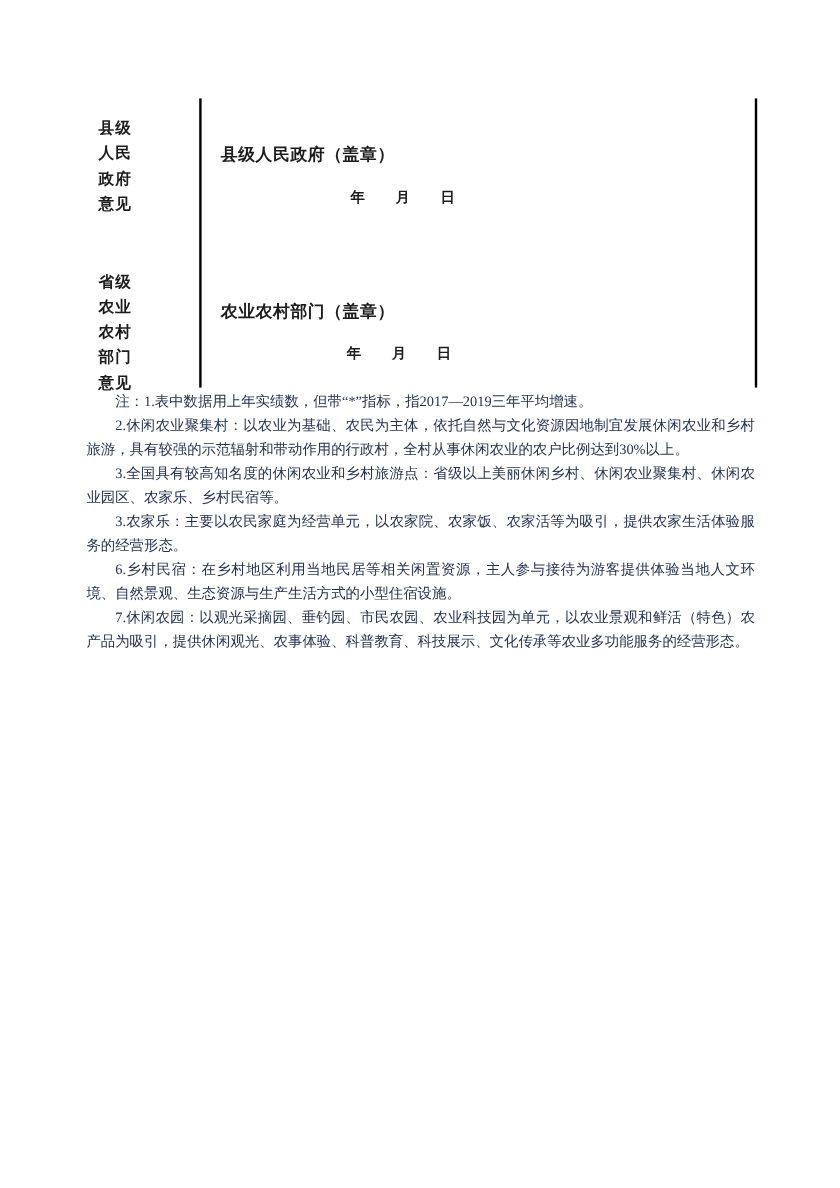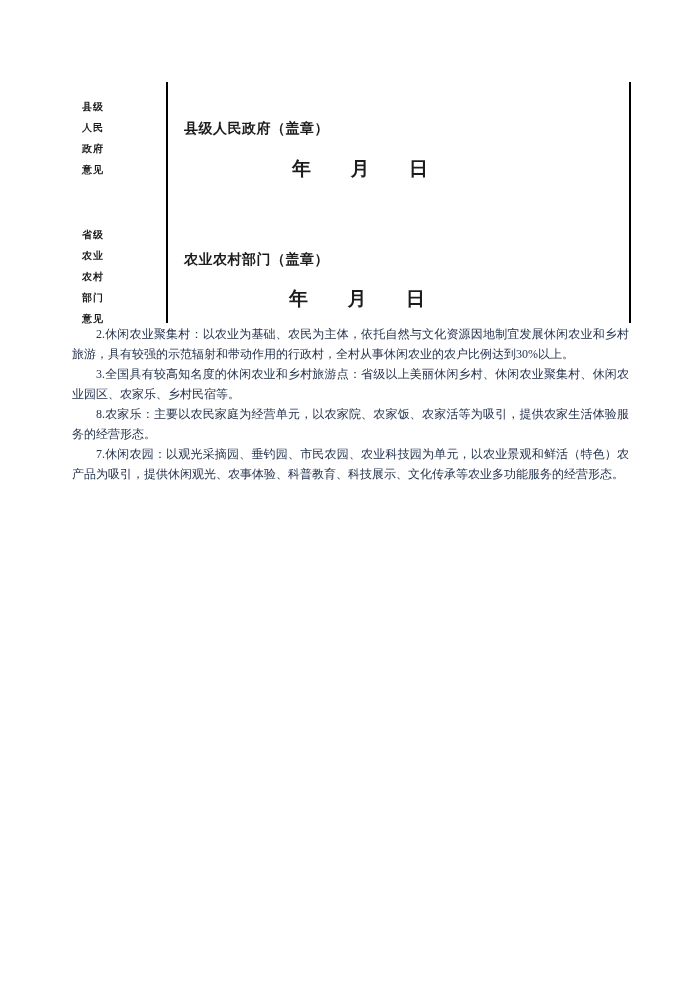--- a/index.html
+++ b/index.html
@@ -21,38 +21,38 @@
   
   .vline{
     position:absolute;top:82px;height:241px;width:2px;
     background:var(--border);
   }
   .vline-inner{left:166px;}
   .vline-right{left:629px;}
   
   .row-label{
     position:absolute;left:82px;width:36px;
-    font-size:10px;font-weight:600;line-height:21px;
+    font-size:13px;font-weight:600;line-height:21px;
     letter-spacing:1px;white-space:pre-line;
     color:var(--table-text);
   }
   .row-label.county{top:96px;}
   .row-label.provincial{top:224px;}
   
   .cell-heading{
     position:absolute;left:184px;
     font-size:14px;font-weight:600;letter-spacing:0.5px;
     color:var(--table-text);white-space:pre;
   }
   .cell-heading.county{top:120px;}
   .cell-heading.provincial{top:251px;}
   
   .date-line{
     position:absolute;
-    font-size:19px;font-weight:600;letter-spacing:0.5px;
+    font-size:12px;font-weight:600;letter-spacing:0.5px;
     color:var(--table-text);white-space:pre;
   }
   .date-line.county{left:292px;top:156px;}
   .date-line.provincial{left:289px;top:286px;}
   
   .notes{
     position:absolute;left:72px;top:324px;width:557px;
     font-size:12px;line-height:20px;
     color:var(--note-text);
     text-align:justify;
@@ -84,19 +84,21 @@
 农业
 农村
 部门
 意见</div>
       <div class="cell-heading provincial">农业农村部门（盖章）</div>
       <div class="date-line provincial">年　　月　　日</div>
     </div>
   </div>
 
   <div class="notes">
+    <p>注：1.表中数据用上年实绩数，但带“*”指标，指2017—2019三年平均增速。</p>
     <p>2.休闲农业聚集村：以农业为基础、农民为主体，依托自然与文化资源因地制宜发展休闲农业和乡村旅游，具有较强的示范辐射和带动作用的行政村，全村从事休闲农业的农户比例达到30%以上。</p>
     <p>3.全国具有较高知名度的休闲农业和乡村旅游点：省级以上美丽休闲乡村、休闲农业聚集村、休闲农业园区、农家乐、乡村民宿等。</p>
-    <p>8.农家乐：主要以农民家庭为经营单元，以农家院、农家饭、农家活等为吸引，提供农家生活体验服务的经营形态。</p>
+    <p>3.农家乐：主要以农民家庭为经营单元，以农家院、农家饭、农家活等为吸引，提供农家生活体验服务的经营形态。</p>
+    <p>6.乡村民宿：在乡村地区利用当地民居等相关闲置资源，主人参与接待为游客提供体验当地人文环境、自然景观、生态资源与生产生活方式的小型住宿设施。</p>
     <p>7.休闲农园：以观光采摘园、垂钓园、市民农园、农业科技园为单元，以农业景观和鲜活（特色）农产品为吸引，提供休闲观光、农事体验、科普教育、科技展示、文化传承等农业多功能服务的经营形态。</p>
   </div>
 
 </div>
 
 </body></html>

